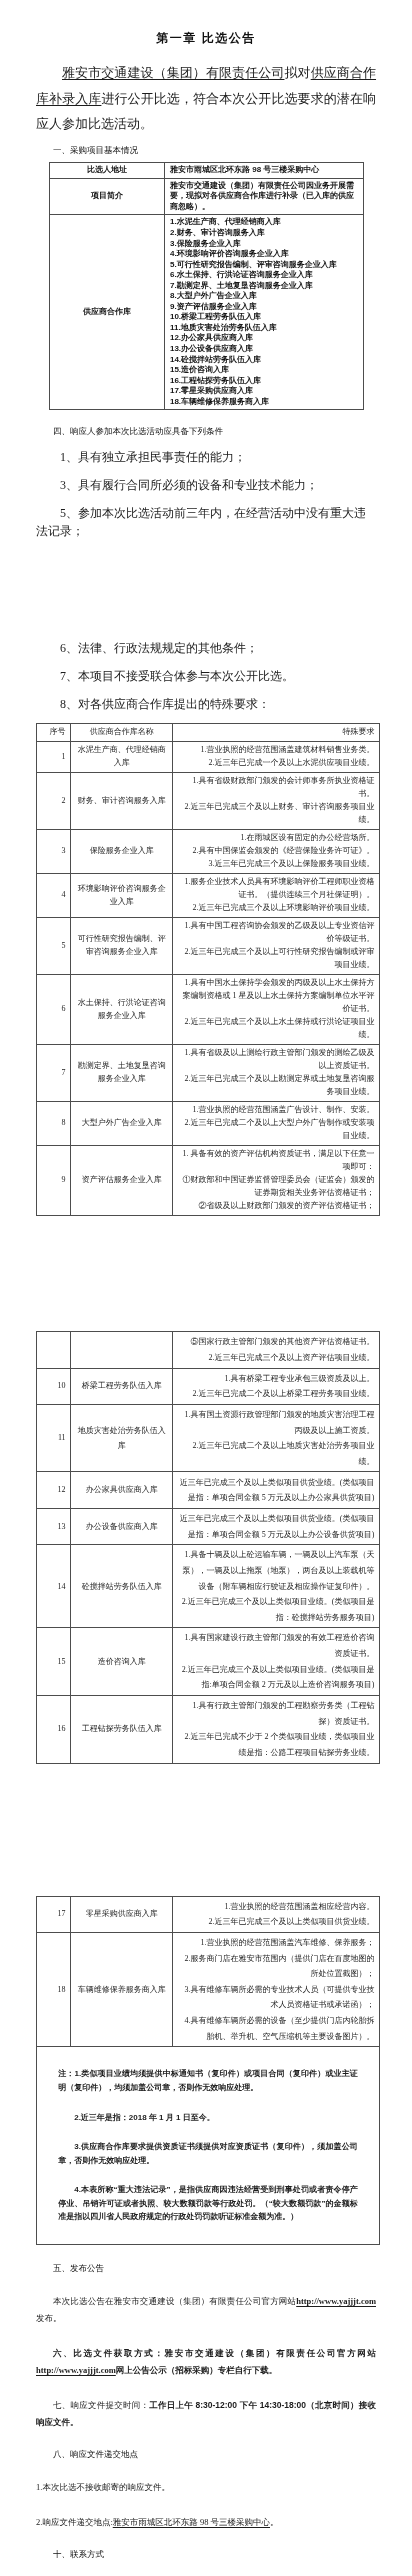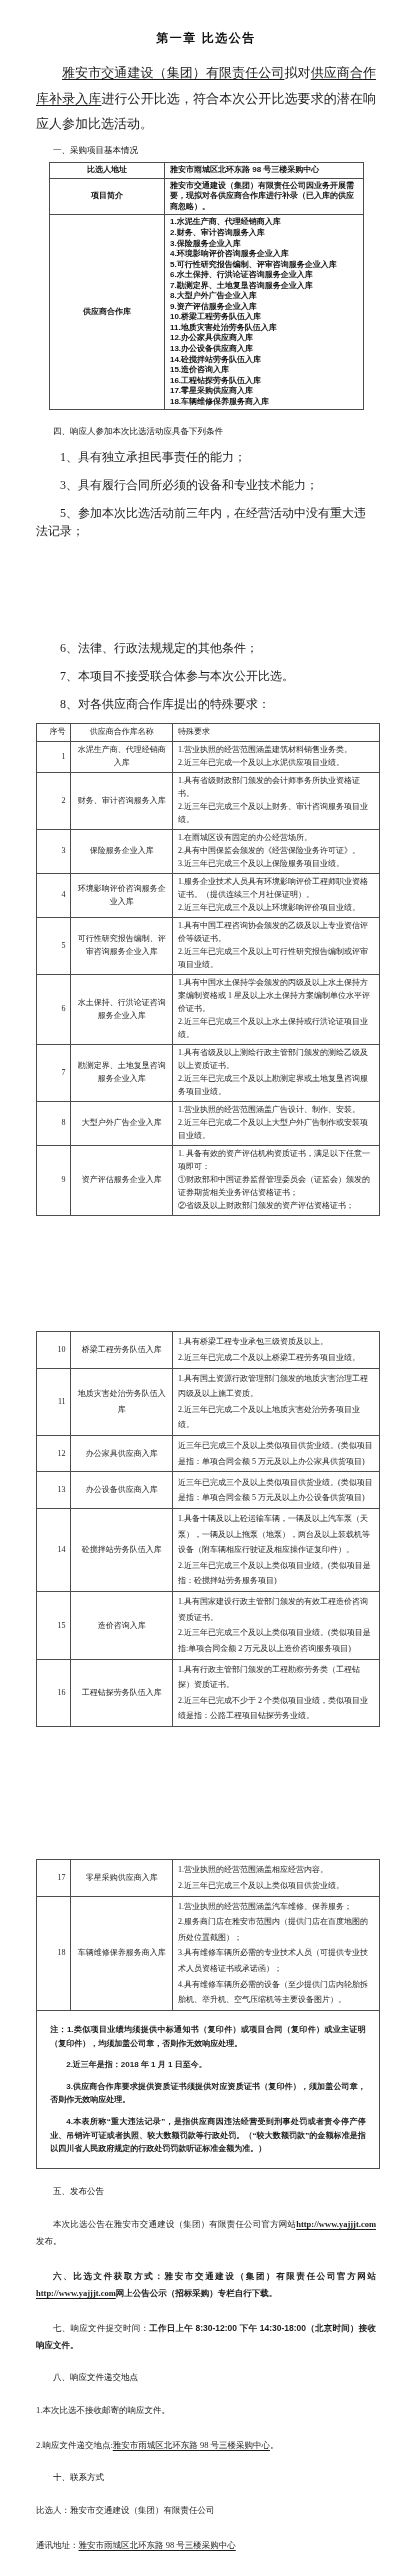--- a/index.html
+++ b/index.html
@@ -31,28 +31,28 @@
   .t1{width:315px;margin:2.1px 0 0 13.4px;font-family:"Liberation Sans", sans-serif;font-weight:bold;font-size:8px;color:#161616;}
   .t1 td{padding:2.1px 5.2px;line-height:1.32;}
   .t1 .lbl{width:103px;text-align:center;}
   .t1 .val{text-align:left;}
 
   
   .t2{width:344px;font-size:8px;color:#1d1d1d;}
   .t2 td{padding:2.1px 4.6px;line-height:1.62;}
   .t2 .no{width:24px;text-align:right;}
   .t2 .nm{width:92px;text-align:center;}
-  .t2 .rq{text-align:left;margin-top:28px;}
+  .t2 .rq{text-align:right;margin-top:28px;}
   .t2 thead td{text-align:center;}
   .t2.loose td{line-height:1.95;}
   .t2a{margin-top:5.2px;}
   .t2b{margin-top:115px;}
   .t2c{margin-top:132px;}
   .notes-cell{padding:4.1px 5.2px !important;}
-  .note-item{margin:8px;font-family:"Liberation Sans", sans-serif;font-weight:bold;font-size:8px;line-height:1.7;text-align:justify;}
+  .note-item{margin:16px;font-family:"Liberation Sans", sans-serif;font-weight:bold;font-size:8px;line-height:1.7;text-align:justify;}
   .note-item.ind{text-indent:2em;}
 
   .cond{font-size:12px;line-height:1.5;margin:10px 0;text-indent:2em;}
   #cond-6{margin-top:99px;}
 
   .para{font-size:8.5px;line-height:2.0;text-align:justify;margin:18px 0;}
   .ind2{text-indent:2em;}
   .sec5-h{margin-top:17.5px;}
 
   .footer-block{margin-top:61px;}
@@ -177,20 +177,26 @@
         <td class="rq pre">1. 具备有效的资产评估机构资质证书，满足以下任意一项即可：
 ①财政部和中国证券监督管理委员会（证监会）颁发的证券期货相关业务评估资格证书；
 ②省级及以上财政部门颁发的资产评估资格证书；</td>
       </tr>
     </tbody>
   </table>
 
   <table class="t2 t2b loose">
     <tbody>
       <tr>
+        <td class="no"></td>
+        <td class="nm"></td>
+        <td class="rq pre">⑤国家行政主管部门颁发的其他资产评估资格证书。
+2.近三年已完成三个及以上资产评估项目业绩。</td>
+      </tr>
+      <tr>
         <td class="no">10</td>
         <td class="nm">桥梁工程劳务队伍入库</td>
         <td class="rq pre">1.具有桥梁工程专业承包三级资质及以上。
 2.近三年已完成二个及以上桥梁工程劳务项目业绩。</td>
       </tr>
       <tr>
         <td class="no">11</td>
         <td class="nm">地质灾害处治劳务队伍入库</td>
         <td class="rq pre">1.具有国土资源行政管理部门颁发的地质灾害治理工程丙级及以上施工资质。
 2.近三年已完成二个及以上地质灾害处治劳务项目业绩。</td>

